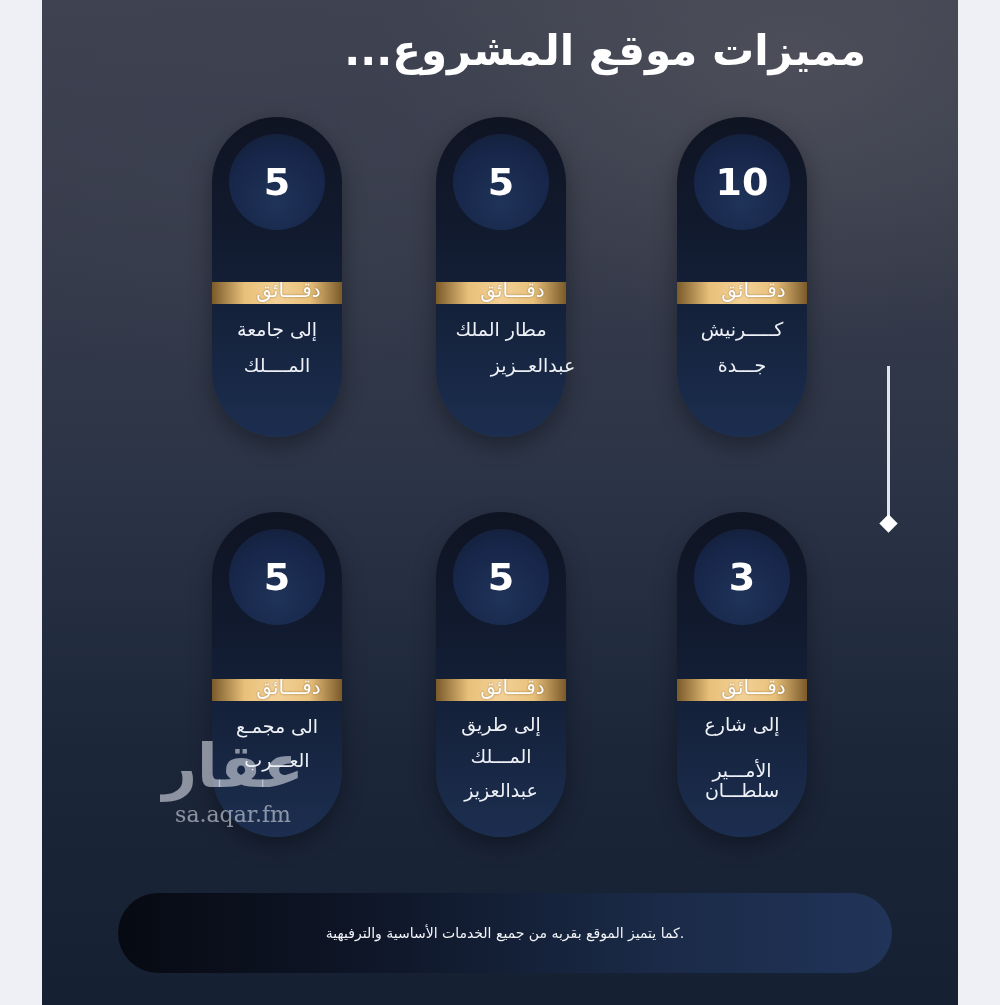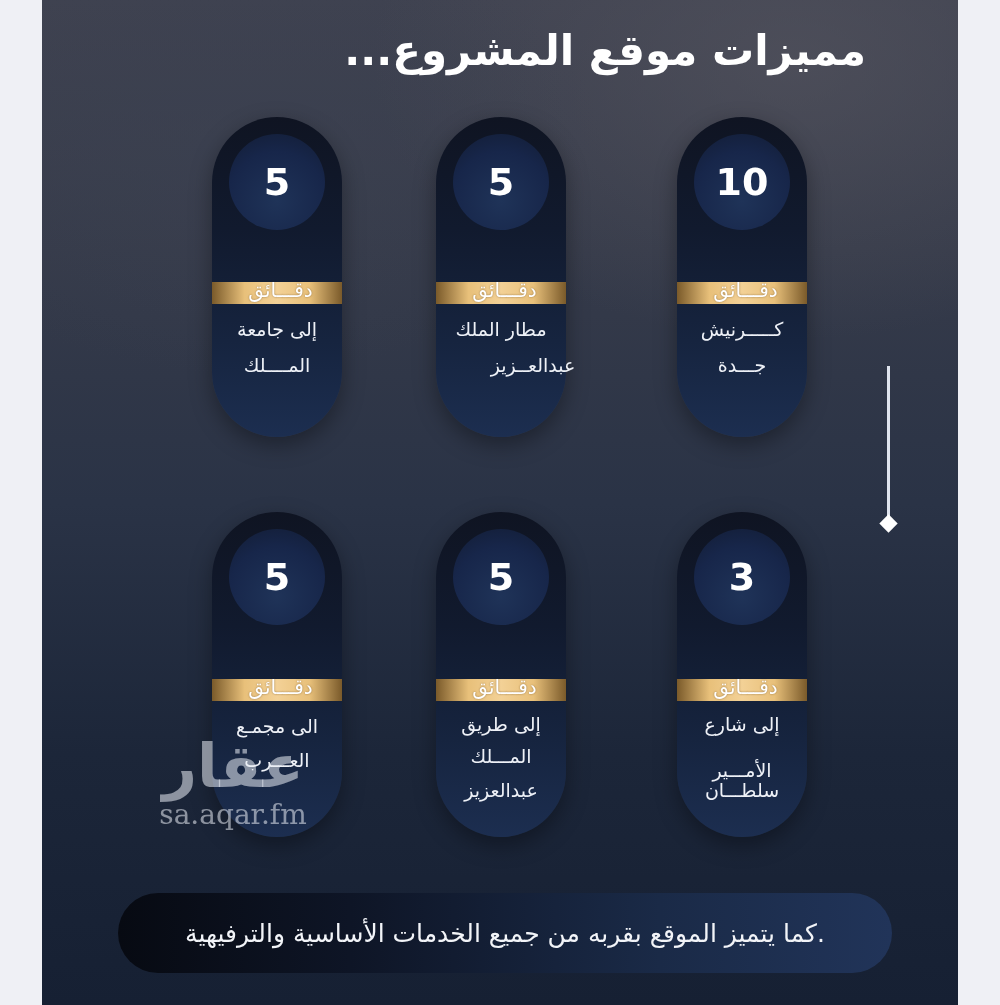--- a/index.html
+++ b/index.html
@@ -31,21 +31,21 @@
       background: radial-gradient(circle at 50% 70%, #1f3358 0%, #17264a 60%, #121c33 100%);
       display: flex; align-items: center; justify-content: center;
       color: #ffffff; font-size: 38px; font-weight: bold;
       font-family: "DejaVu Sans", sans-serif;
     }
     .card .band {
       position: absolute; left: 0; width: 130px; height: 22px;
       background: linear-gradient(90deg, #7a5a2a 0%, #e8c07a 25%, #f3d196 50%, #e8c07a 75%, #7a5a2a 100%);
     }
     .card .band-text {
-      position: absolute; left: 8px; width: 121px; text-align: center;
+      position: absolute; left: 16px; width: 121px; text-align: center;
       color: #ffffff; font-size: 20px; direction: rtl; line-height: 22px;
       text-shadow: 0 0 2px rgba(90,60,20,0.6);
     }
     .card .desc {
       position: absolute; left: 0; width: 130px; text-align: center;
       color: #eef1f7; font-size: 19px; direction: rtl; line-height: 36px;
     }
 
     .slider-line {
       position: absolute; left: 845px; top: 366px; width: 3px; height: 152px;
@@ -55,29 +55,29 @@
       position: absolute; left: 840px; top: 517px; width: 13px; height: 13px;
       background: #ffffff; transform: rotate(45deg);
     }
 
     .bottom-bar {
       position: absolute; left: 76px; top: 893px; width: 774px; height: 80px; border-radius: 40px;
       background: linear-gradient(90deg, #070a12 0%, #0e1526 30%, #1a2a47 70%, #213459 100%);
       display: flex; align-items: center; justify-content: center;
     }
     .bottom-text {
-      color: #f2f4f8; font-size: 25px; direction: rtl;
+      color: #f2f4f8; font-size: 14px; direction: rtl;
     }
 
     .watermark {
       position: absolute; left: 106px; top: 730px; width: 170px;
       color: rgba(235,238,245,0.55); text-align: center; pointer-events: none;
     }
     .watermark .wm-ar { font-size: 60px; font-weight: bold; line-height: 72px; direction: rtl; }
-    .watermark .wm-en { font-family: "DejaVu Serif", serif; font-size: 28px; line-height: 26px; }
+    .watermark .wm-en { font-family: "DejaVu Serif", serif; font-size: 22px; line-height: 26px; }
   </style>
 </head>
 <body>
 
 <div class="panel">
 
   <div class="title">مميزات موقع  المشروع...</div>
 
   <div class="card" style="left:635px; top:117px; height:320px;">
     <div class="circle">10</div>

